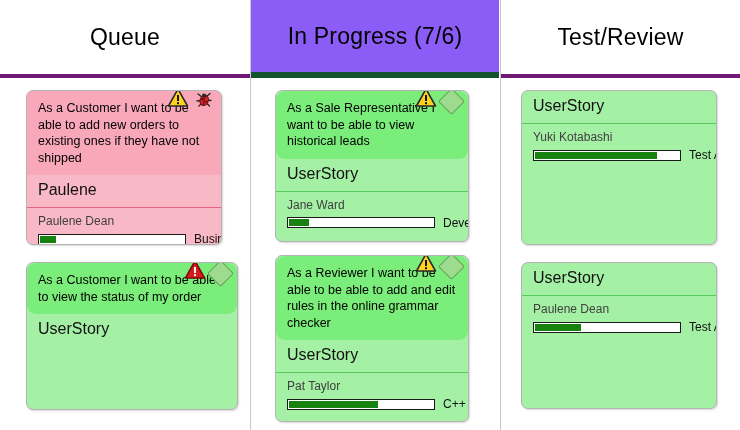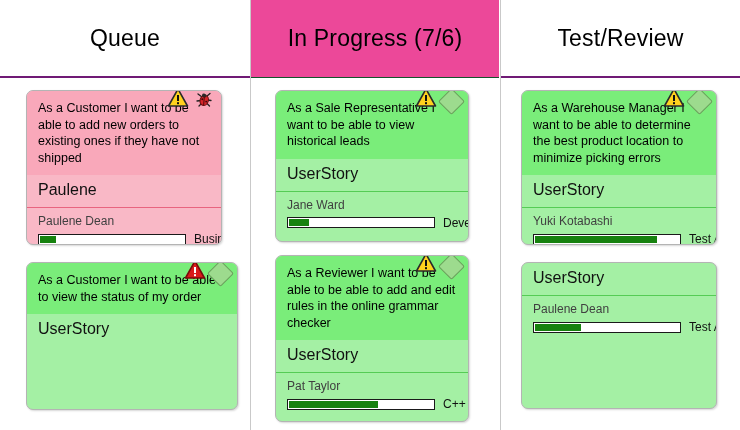--- a/index.html
+++ b/index.html
@@ -11,44 +11,44 @@
   }
   .board{position:relative;width:740px;height:430px;}
 
   
   .col{position:absolute;top:0;bottom:0;}
   .col-divider{position:absolute;top:0;bottom:0;width:1px;background:#c9c9c9;}
 
   .hdr{
     position:absolute;left:0;right:0;top:0;height:78px;
     display:flex;align-items:center;justify-content:center;
-    border-bottom:2px solid #701a75;
+    border-bottom:4px solid #701a75;
     box-sizing:border-box;
   }
   .hdr-title{font-size:23px;color:#000;letter-spacing:.2px;white-space:nowrap;}
-  .hdr.over{background:#ec4899;border-bottom:1px solid #14532d;text-align:right;}
+  .hdr.over{background:#8b5cf6;border-bottom:6px solid #14532d;text-align:right;}
 
   
   .card{
     position:absolute;
     border-radius:7px;
     border:1px solid #b4b4b4;
     box-sizing:border-box;
     overflow:hidden;
     box-shadow:1px 1px 2px rgba(0,0,0,.16);
   }
   .card.green{background:#a4f0a4;}
   .card.pink{background:#f9b8c6;}
 
   .card-title{
     position:relative;
     padding:9px 10px 9px 11px;
     font-size:12.5px;line-height:16.5px;color:#000;
   }
-  .card.green .card-title{background:#7aed7a;}
+  .card.green .card-title{background:#7aed7a;border-radius:9px;}
   .card.pink  .card-title{background:#f9a8ba;}
 
   .card-type{
     padding:6px 10px 8px 11px;
     font-size:16px;color:#111;
   }
   .sep{height:1px;width:100%;}
   .card.green .sep{background:#55cc55;}
   .card.pink  .sep{background:#e8647f;}
 
@@ -197,31 +197,20 @@
   </div>
 
   <div class="col-divider" style="left:500px;"></div>
   <div class="col" style="left:501px;width:239px;">
     <div class="hdr">
       <span class="hdr-title">Test/Review</span>
     </div>
   </div>
 
   <div class="card green" style="left:521px;top:90px;width:196px;height:155px;">
-    <div class="card-title">
-      <div class="icons">
-        <svg class="ico" width="22" height="21" viewBox="0 0 22 21">
-          <path d="M11 2 L20.5 19 L1.5 19 Z" fill="#ffd21e" stroke="#2b2b2b" stroke-width="1.6" stroke-linejoin="round"></path>
-          <rect x="10" y="8" width="2" height="6" fill="#111"></rect>
-          <rect x="10" y="15.2" width="2" height="2" fill="#111"></rect>
-        </svg>
-        <span class="diamond"></span>
-      </div>
-      <span>As a Warehouse Manager I want to be able to determine the best product location to minimize picking errors</span>
-    </div>
     <div class="card-type">UserStory</div>
     <div class="sep"></div>
     <div class="card-foot">
       <div class="card-owner">Yuki Kotabashi</div>
       <div class="foot-row">
         <div class="bar">
           <div class="bar-fill" style="width: calc(85% - 2px);"></div>
         </div>
         <span class="tag">Test A...</span>
       </div>

